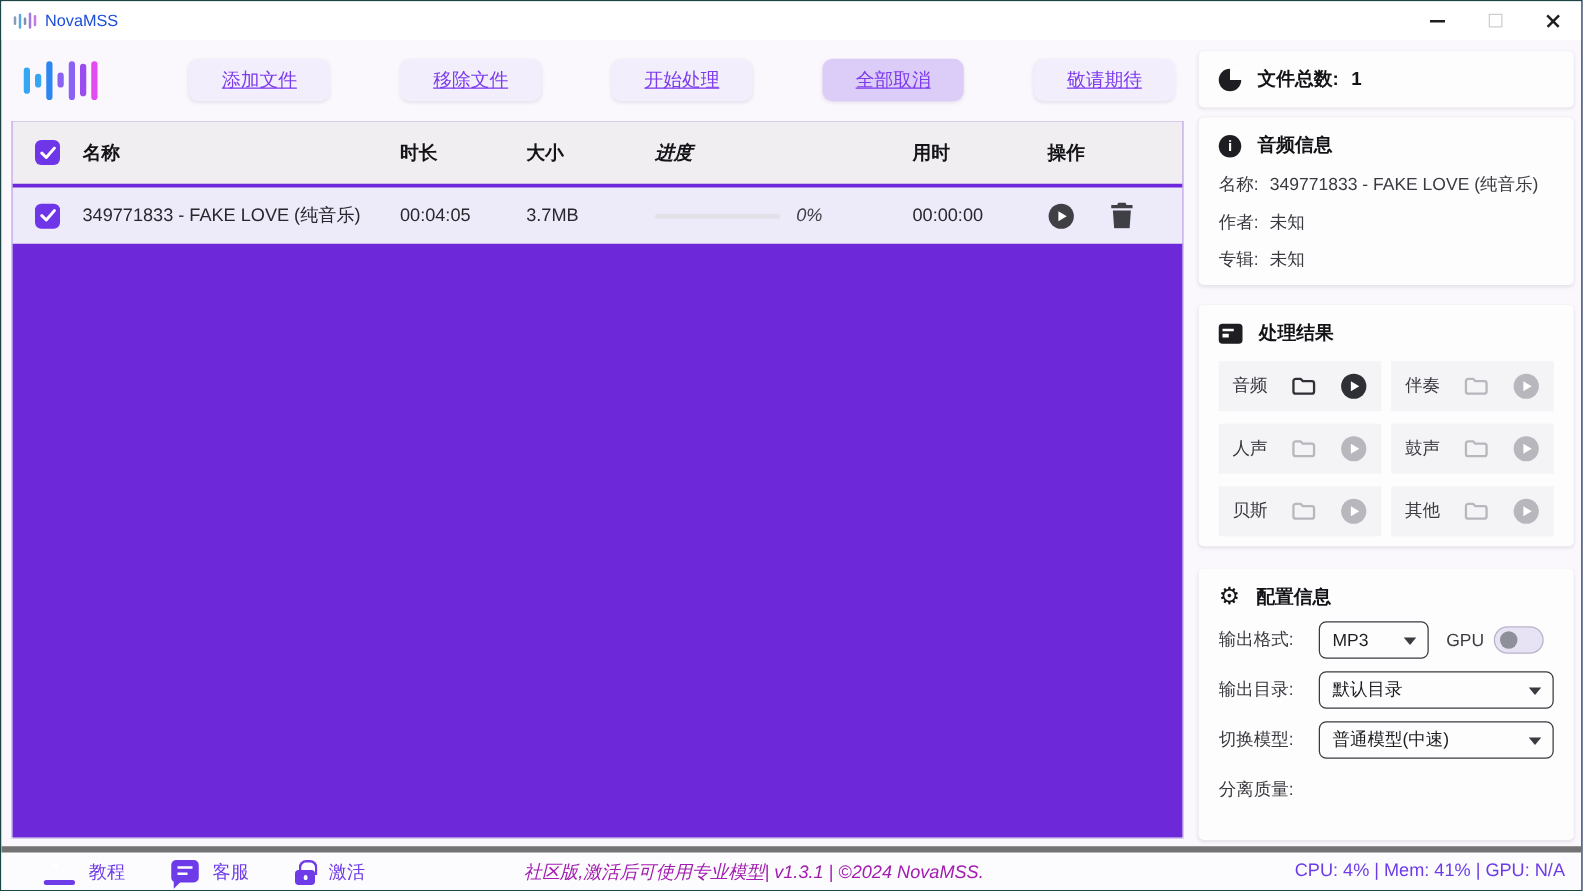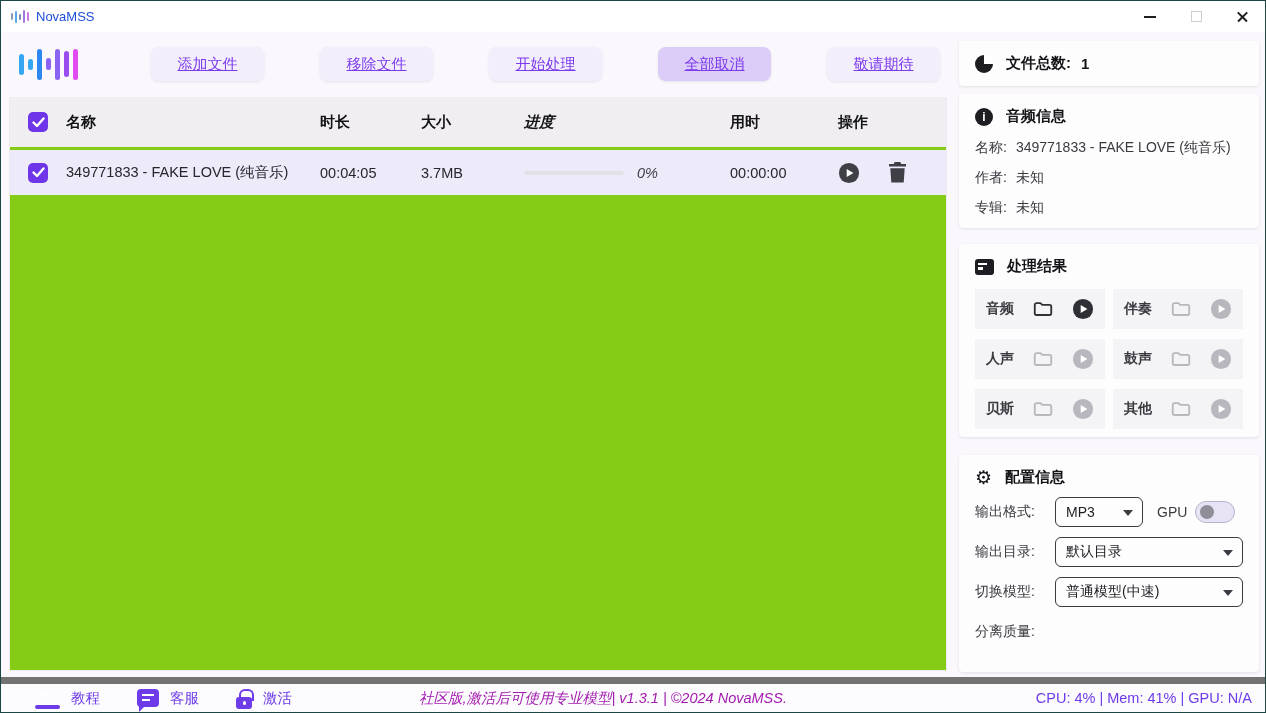--- a/index.html
+++ b/index.html
@@ -35,21 +35,21 @@
   .logo-wave i:nth-child(2){height:11px;background:#35a7f2;}
   .logo-wave i:nth-child(3){height:31px;background:#2e86f0;}
   .logo-wave i:nth-child(4){height:12px;background:#8a63f2;}
   .logo-wave i:nth-child(5){height:31px;background:#8a63f2;}
   .logo-wave i:nth-child(6){height:26px;background:#9a4cf0;}
   .logo-wave i:nth-child(7){height:31px;background:#e14bf0;}
   .tb-btn { width:113px; height:34px; margin-left:56px; border:none; border-radius:8px; background:#f3eefb; color:#7c3aed; font-size:15px; font-family:inherit; cursor:pointer; box-shadow:0 1px 3px rgba(60,30,120,.10);text-decoration:underline; }
   .tb-btn.active { background:#dcccf8; }
 
   
-  .table-card { position:absolute; left:8px; top:96px; width:938px; height:574px; background:#84cc16; border:1px solid #edebf1; border-top:none; }
+  .table-card { position:absolute; left:8px; top:96px; width:938px; height:574px; background:#6d28d9; border:1px solid #edebf1; border-top:none; }
   .trow { display:flex; align-items:center; }
   .thead { height:50px; background:#f0eef1; font-weight:bold; font-size:15px; color:#141418; }
   .tdata { height:45px; margin-top:3px; background:#edeafa; font-size:14.5px; color:#27272c; }
   .c-check { width:56px; padding-left:18px; display:flex; align-items:center; }
   .c-name { width:254px; white-space:nowrap; overflow:hidden; text-overflow:ellipsis; padding-right:10px; }
   .c-dur { width:101px; }
   .c-size { width:97px; }
   .c-prog { width:212px; padding-left:6px; display:flex; align-items:center;font-style:italic; }
   .c-time { width:100px; }
   .c-act { flex:1; display:flex; align-items:center; gap:28px; padding-left:8px; }
@@ -69,39 +69,39 @@
   .icon-wallet { position:relative; width:19px; height:16px; border-radius:3px; background:#1d1d22; flex:none; }
   .icon-wallet::before { content:""; position:absolute; left:3px; top:4px; width:9px; height:2.5px; background:#fff; }
   .icon-wallet::after { content:""; position:absolute; left:3px; top:8.5px; width:5px; height:2.5px; background:#fff; }
   .icon-gear { font-size:19px; line-height:18px; color:#141418; flex:none; }
 
   .info-card { margin-top:8px; height:134px; padding-top:13px; }
   .info-row { display:flex; font-size:14px; color:#3a3a40; margin-top:13px; line-height:17px; }
   .info-row .lbl { flex:none; margin-right:9px; }
 
   .results-card { margin-top:16px; height:193px; padding-top:13px; }
-  .res-grid { margin-top:13px; display:grid; grid-template-columns:1fr 1fr; gap:10px 8px;font-weight:bold; }
+  .res-grid { margin-top:13px; display:grid; grid-template-columns:1fr 1fr; gap:10px 8px; }
   .res-item { height:40px; background:#f4f3f5; display:flex; align-items:center; justify-content:space-between; padding:0 11px; }
   .res-label { font-size:14px; color:#3a3a40; }
 
   .config-card { margin-top:18px; height:217px; padding-top:13px; }
   .cfg-row { display:flex; align-items:center; margin-top:10px; height:30px; }
   .cfg-row .lbl { width:80px; flex:none; font-size:14px; color:#3a3a40; }
   .select { position:relative; height:30px; border:1.5px solid #3a3a40; border-radius:6px; display:flex; align-items:center; padding:0 26px 0 10px; font-size:14px; color:#1d1d22; cursor:pointer; background:#fdfdfe; }
   .select .arrow { position:absolute; right:9px; top:12px; width:0; height:0; border-left:5px solid transparent; border-right:5px solid transparent; border-top:6px solid #3a3a40; }
   .select.wide { width:188px; }
   .select.small { width:88px; }
   .select.disabled { border-color:#bcbcc2; color:#b3b3ba; cursor:default; }
   .select.disabled .arrow { border-top-color:#b3b3ba; }
   .gpu-label { margin-left:14px; margin-right:8px; font-size:14px; color:#3a3a40; }
   .toggle { width:40px; height:22px; border-radius:11px; background:#e8e3f4; border:1px solid #b9b3c9; position:relative; cursor:pointer; }
   .toggle .knob { position:absolute; left:4px; top:3px; width:14px; height:14px; border-radius:50%; background:#8f8f99; }
 
   
-  .statusbar { position:absolute; left:0; right:0; bottom:0; height:35px; background:#fcfbfe; border-top:7px solid #737373; display:flex; align-items:center; font-size:14.5px; color:#6d3ce8; }
+  .statusbar { position:absolute; left:0; right:0; bottom:0; height:35px; background:#fcfbfe; border-top:5px solid #737373; display:flex; align-items:center; font-size:14.5px; color:#6d3ce8; }
   .sb-link { display:flex; align-items:center; gap:11px; cursor:pointer; }
   .sb-link:nth-child(1){ margin-left:34px; }
   .sb-link:nth-child(2){ margin-left:37px; }
   .sb-link:nth-child(3){ margin-left:37px; }
   .sb-center { position:absolute; left:602px; transform:translateX(-50%); color:#a21caf; white-space:nowrap;font-style:italic; }
   .sb-stats { position:absolute; right:13px; color:#6d3ce8; white-space:nowrap; }
 
   .icon-tutorial { position:relative; width:25px; height:21px; }
   .icon-tutorial .screen { width:23px; height:15px; background:#6d3ce8; border-radius:3px; }
   .icon-tutorial .base { position:absolute; left:0; bottom:0; width:25px; height:4px; background:#6d3ce8; border-radius:2px; }

